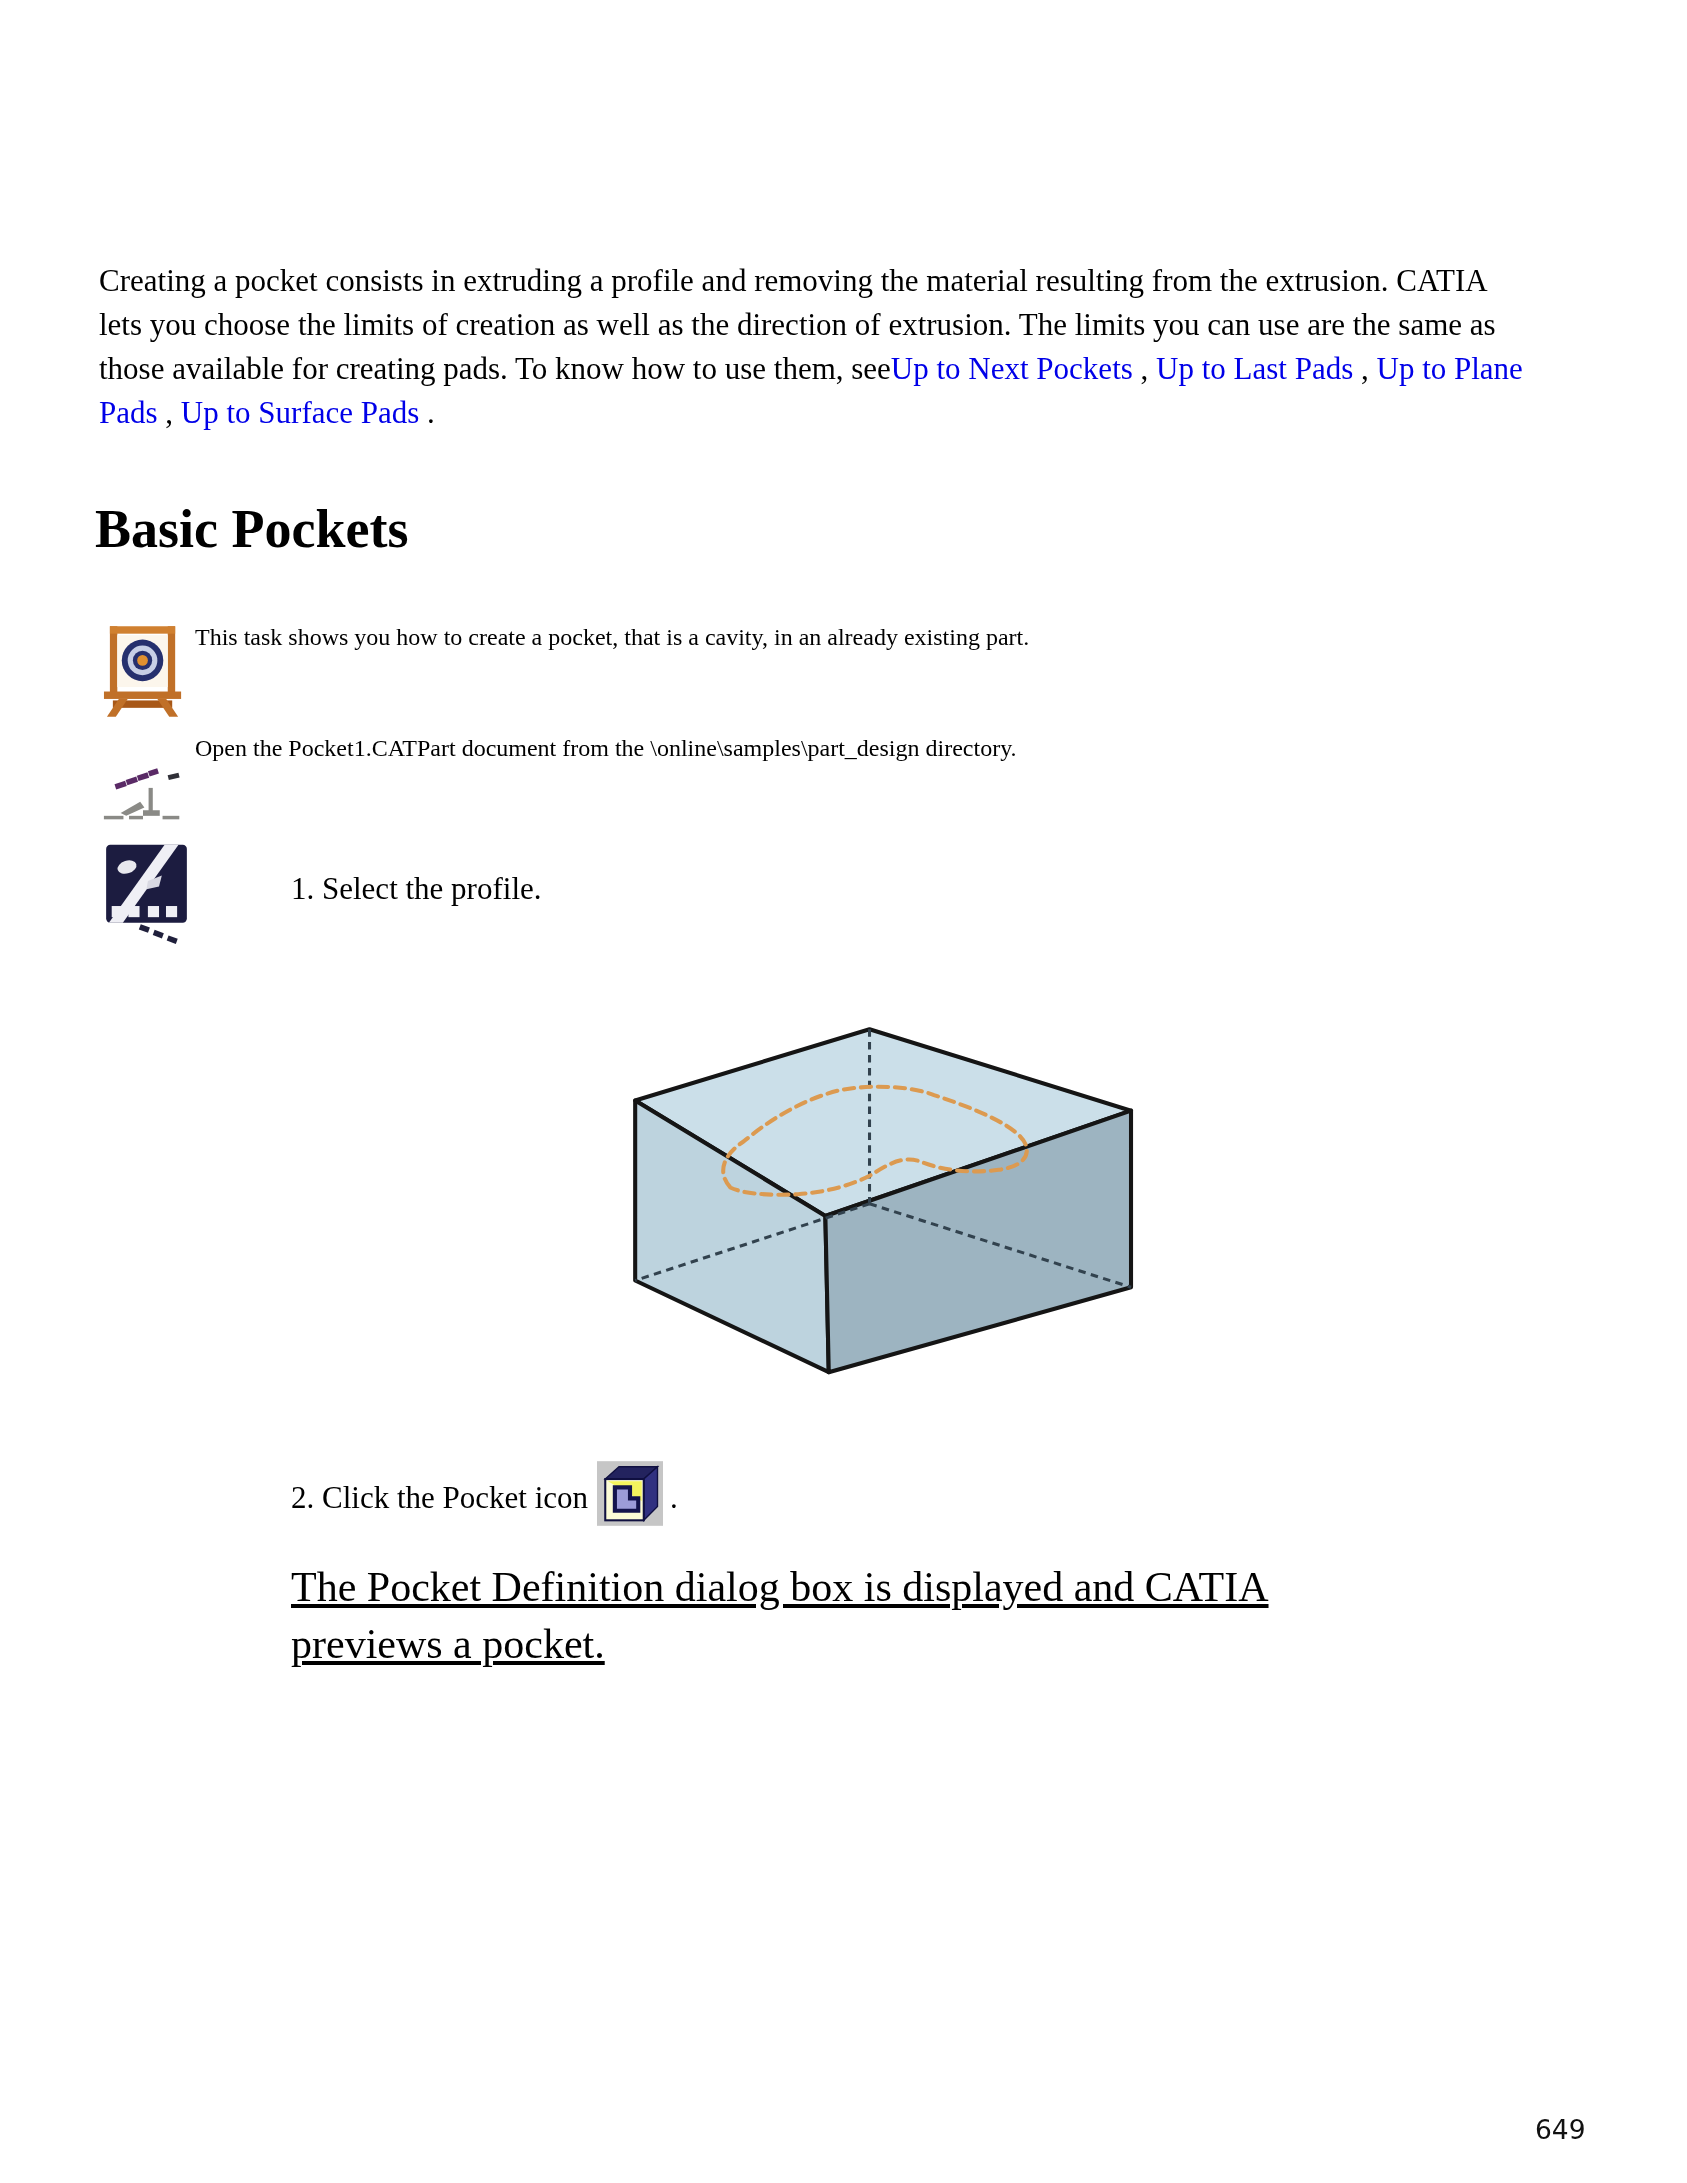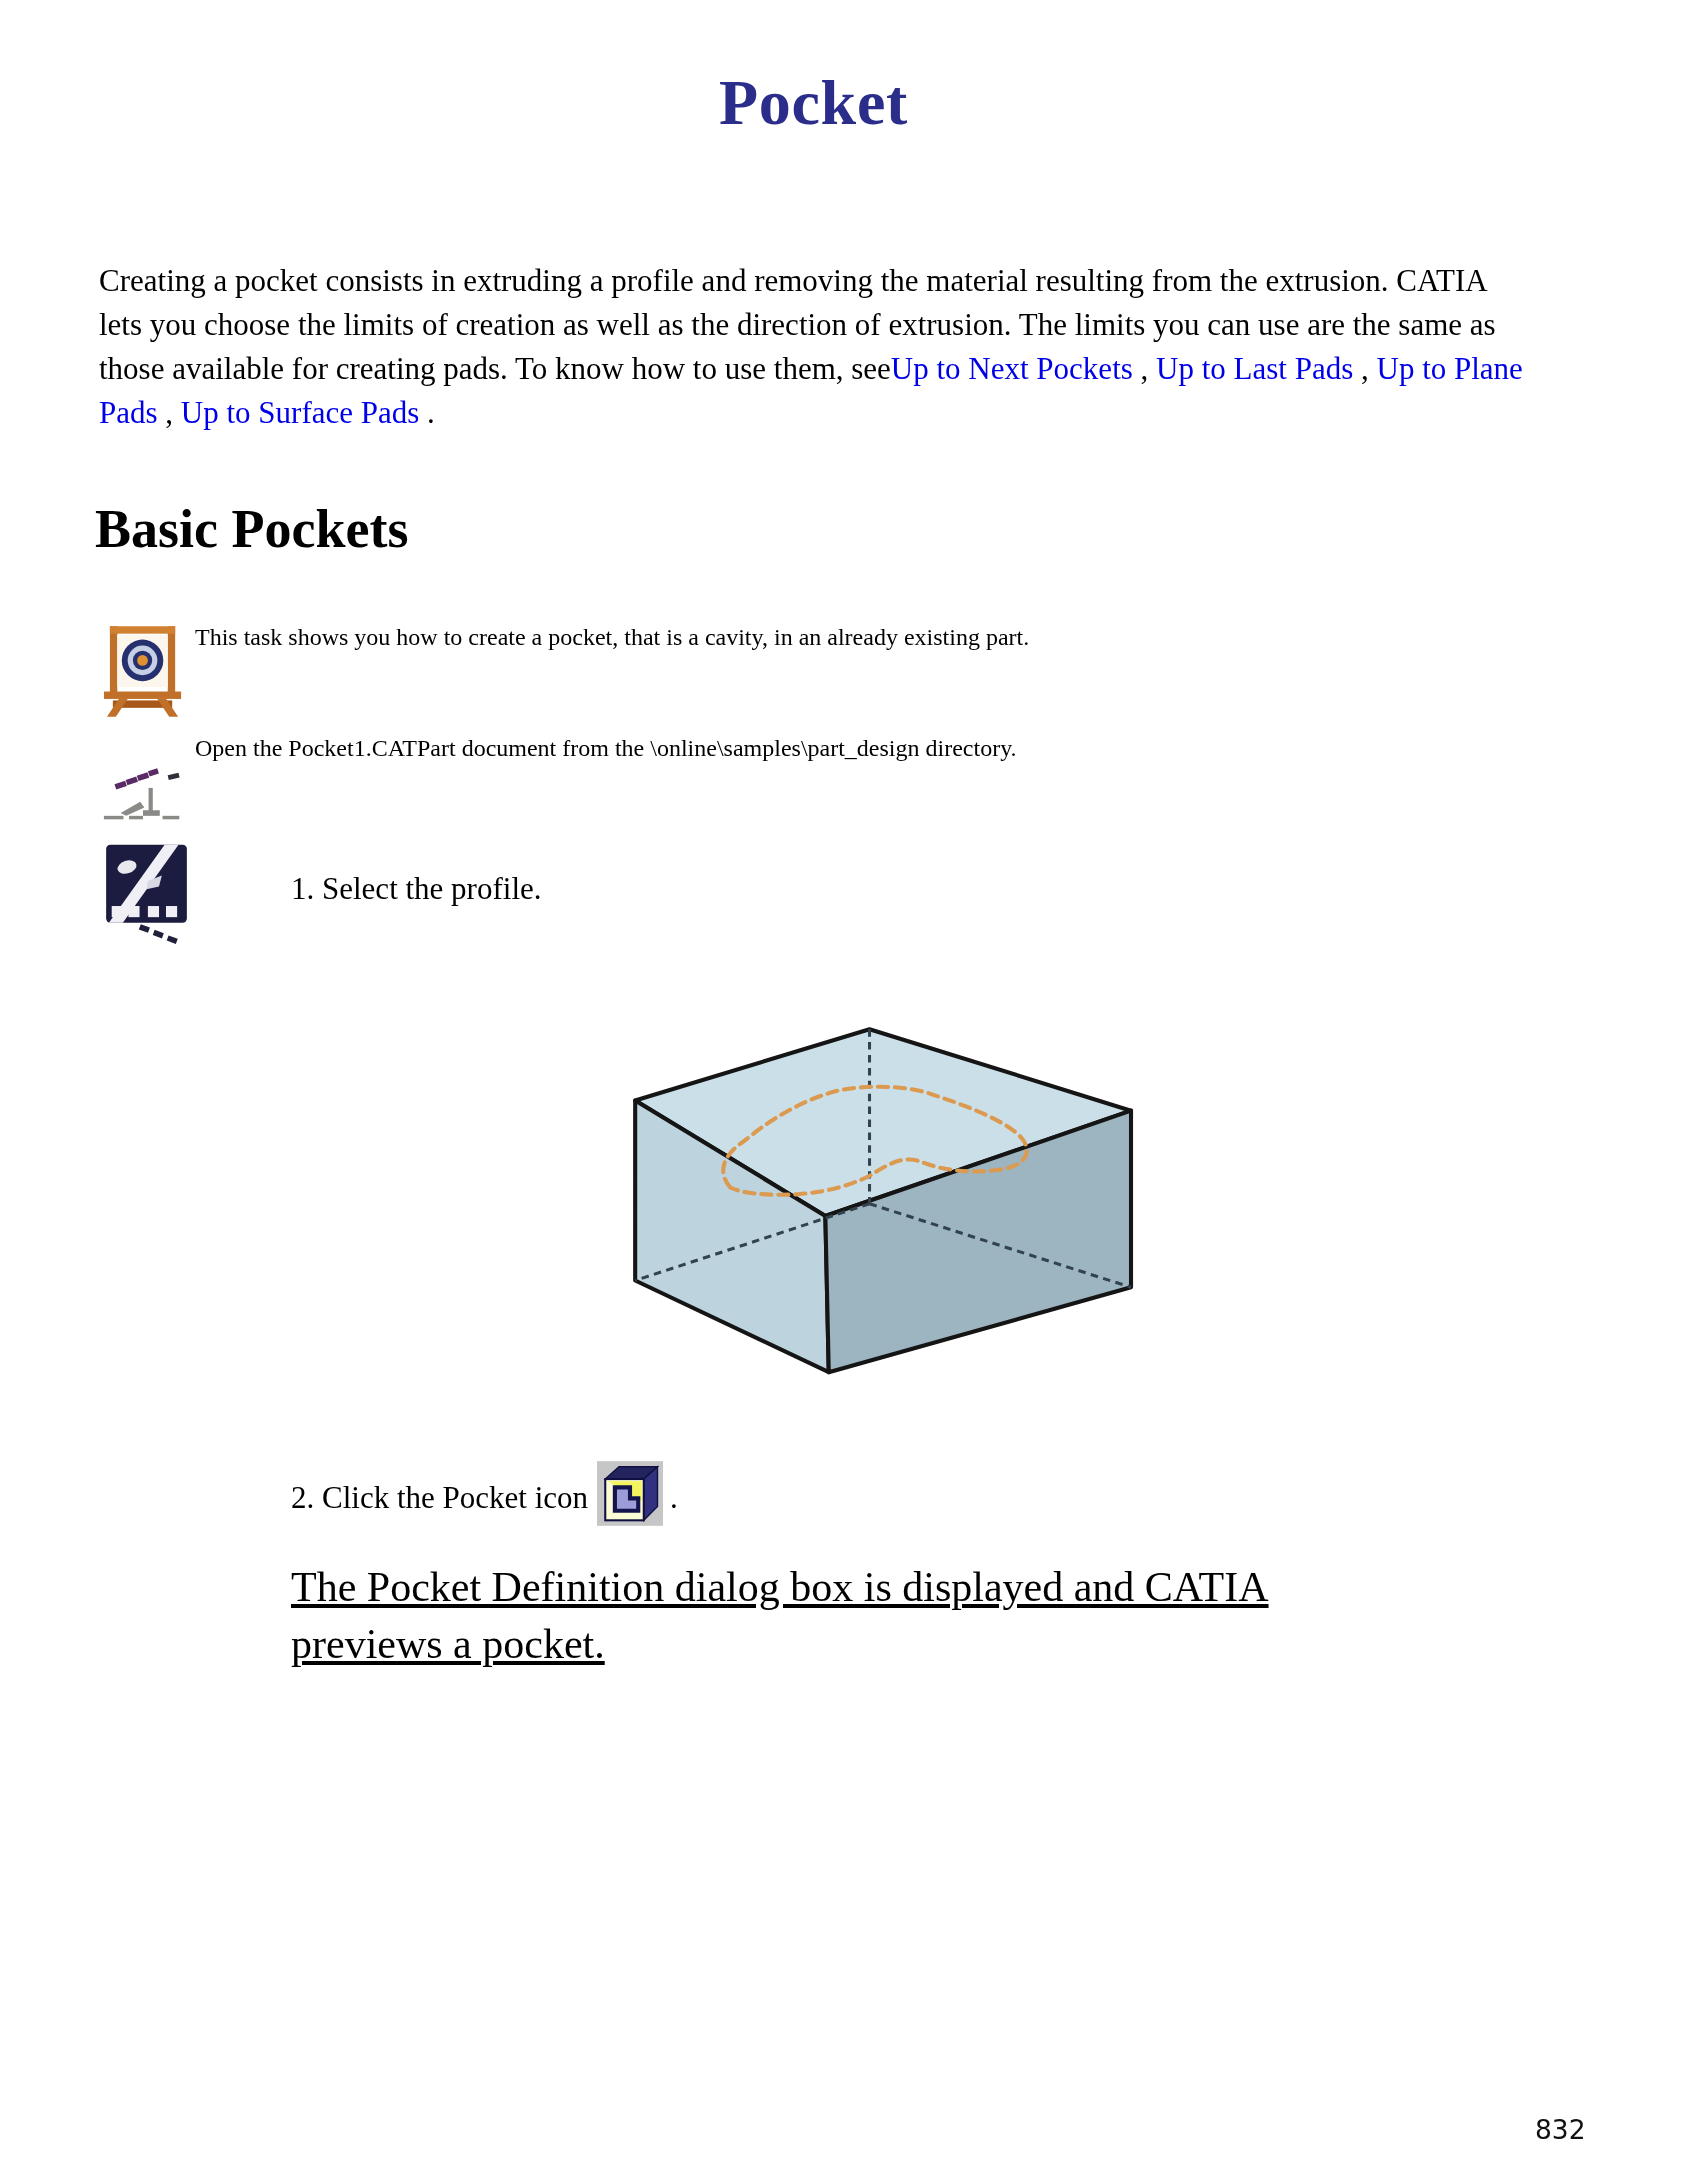--- a/index.html
+++ b/index.html
@@ -53,23 +53,20 @@
     position:absolute; top:2114px; left:1535px;
     font-family:"DejaVu Sans", "Liberation Sans", sans-serif;
     font-size:26.5px; color:#111111;
   }
 </style>
 </head>
 <body>
 
 <div class="page">
 
-  <div class="title-wrap">
-    <span class="doc-title">Pocket</span>
-  </div>
 
   <p class="intro"><span>Creating a pocket consists in extruding a profile and removing the material resulting from the extrusion. CATIA lets you choose the limits of creation as well as the direction of extrusion. The limits you can use are the same as those available for creating pads. To know how to use them, see</span><a>Up to Next Pockets</a><span> , </span><a>Up to Last Pads </a><span> , </span><a>Up to Plane Pads </a><span> , </span><a>Up to Surface Pads </a><span>.</span></p>
 
   <h2 class="section-heading">Basic Pockets</h2>
 
   <span class="task-icon" style="left:101px; top:623px;">
     <svg width="89" height="97" viewBox="0 0 60 65">
       <rect x="6" y="2" width="5" height="46" fill="#C07028"></rect>
       <rect x="45" y="2" width="5" height="46" fill="#C07028"></rect>
       <rect x="6" y="2" width="44" height="5" fill="#D08030"></rect>
@@ -164,16 +161,16 @@
         <rect x="12" y="26" width="56" height="60" fill="#FBFBD6" stroke="#101040" stroke-width="3"></rect>
         <polygon points="16,29 65,29 65,58" fill="#F4F45E"></polygon>
         <path d="M 26,38 L 48,38 L 48,54 L 60,54 L 60,72 L 26,72 Z" fill="#9C9CD8" stroke="#14144C" stroke-width="6" stroke-linejoin="miter"></path>
       </svg>
     </span>
     <span>.</span>
   </div>
 
   <div class="note">The Pocket Definition dialog box is displayed and CATIA previews a pocket.</div>
 
-  <div class="footer-page-number">832</div>
+  <div class="footer-page-number">649</div>
 
 </div>
 
 
 </body></html>

